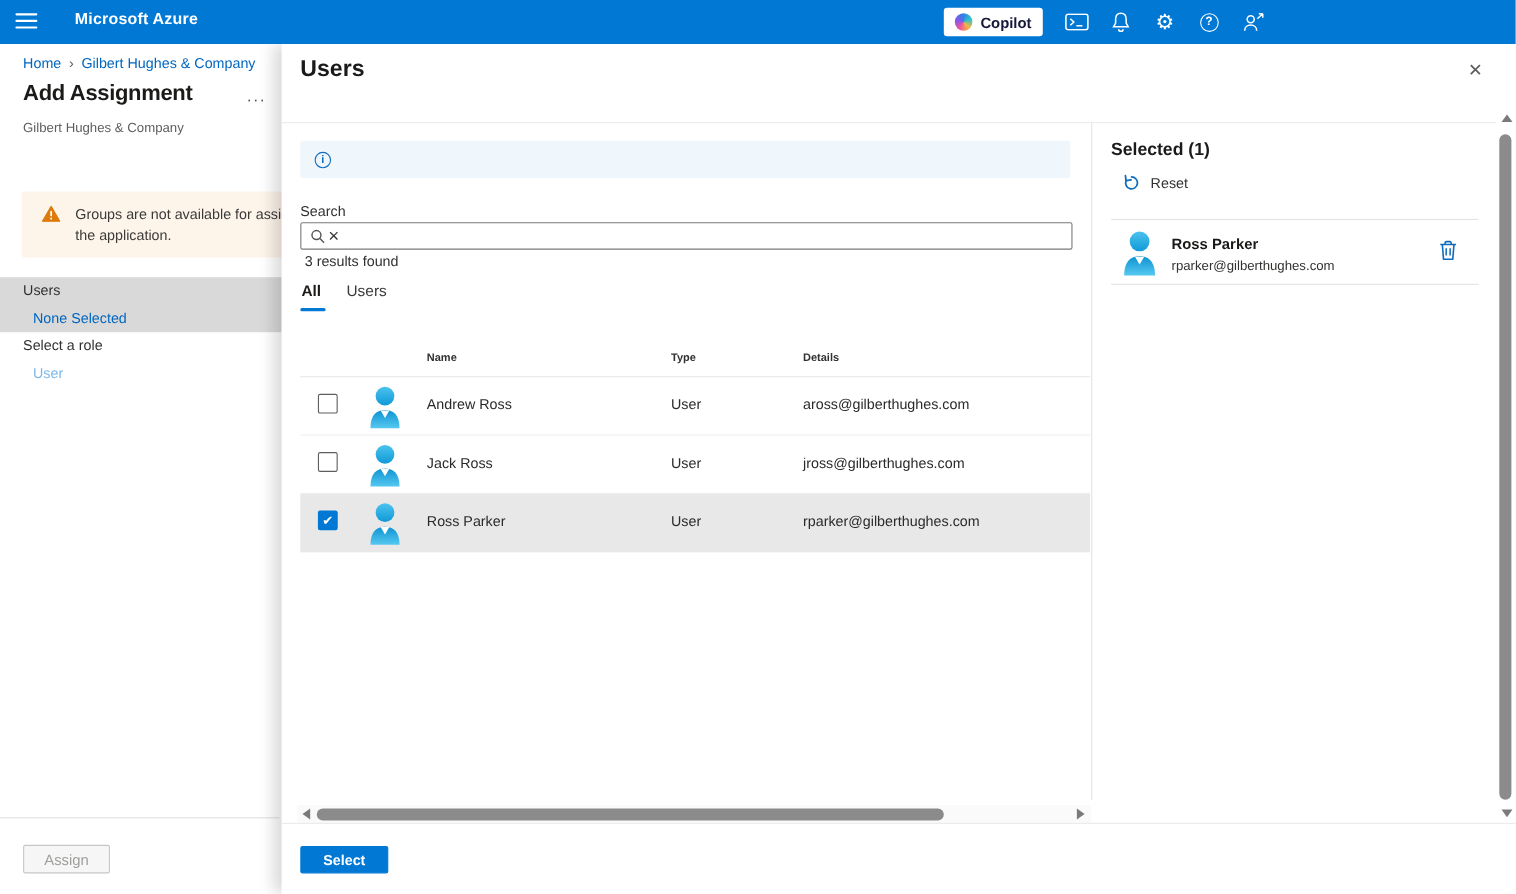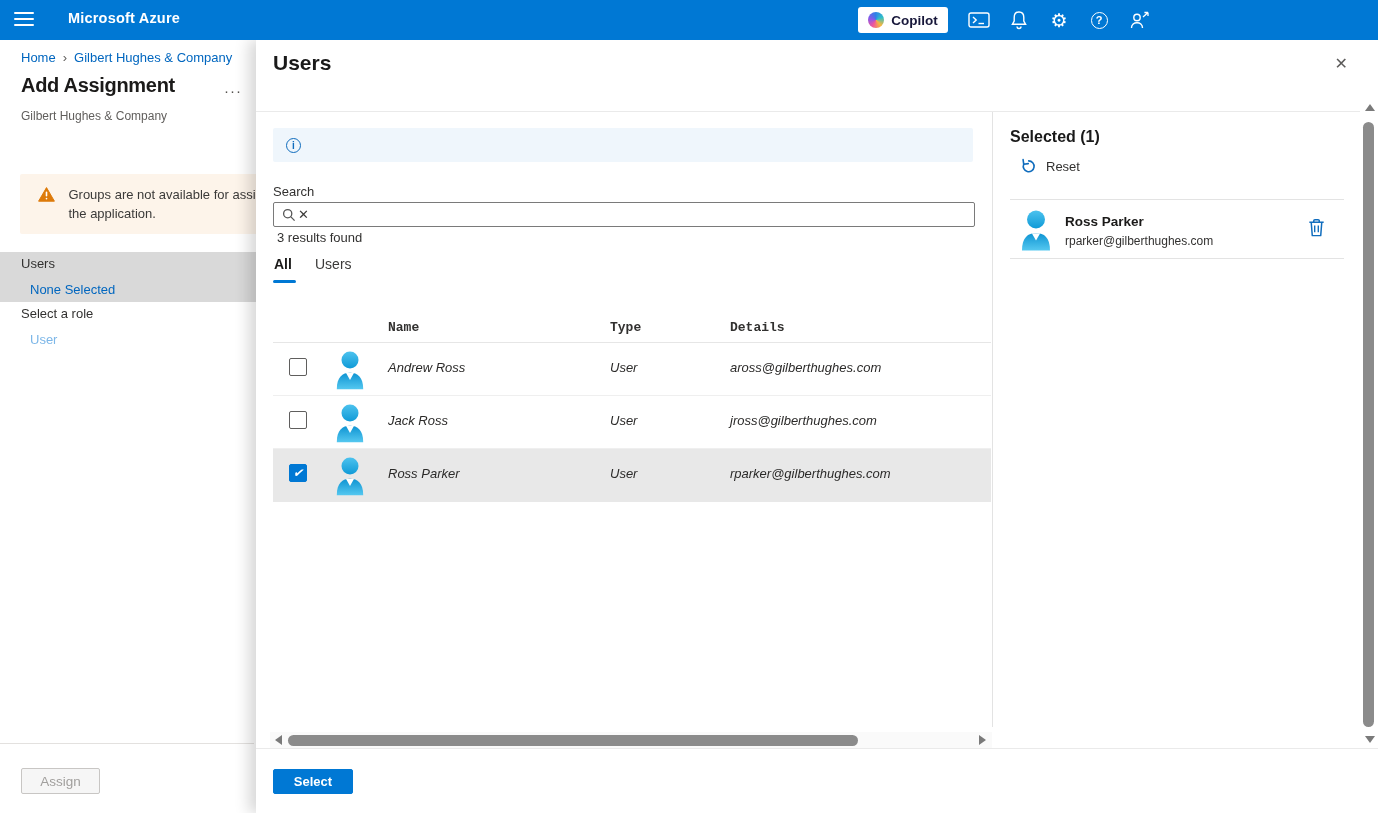--- a/index.html
+++ b/index.html
@@ -77,25 +77,25 @@
   .searchbox input { flex:1; border:none; outline:none; font-family:"Liberation Sans",sans-serif;
     font-size:13px; color:#1b1a19; margin-left:9px; background:transparent; }
   .search-clear { font-size:13px; color:#3b3a39; cursor:pointer; padding:0 2px; }
   .results-count { position:absolute; left:21px; top:190px; font-size:13px; color:#323130; }
 
   .tab { position:absolute; top:216px; font-size:14px; cursor:pointer; }
   .tab-all { left:18px; font-weight:700; color:#1b1a19; }
   .tab-users { left:59px; color:#3b3a39; }
   .tab-underline { position:absolute; left:17px; top:240px; width:23px; height:3px; background:var(--accent,#0078d4); border-radius:2px; }
 
-  .col-head { position:absolute; top:280px; font-size:13px; font-weight:700; color:#323130;font-family:Liberation Mono, monospace; }
+  .col-head { position:absolute; top:280px; font-size:10px; font-weight:700; color:#323130; }
   .col-name { left:132px; } .col-type { left:354px; } .col-details { left:474px; }
   .table-head-divider { position:absolute; left:17px; top:302px; width:718px; border-top:1px solid #e6e6e6; }
 
-  .table-row { position:absolute; left:17px; width:718px; height:53px; border-bottom:1px solid #efefef; cursor:pointer;font-style:italic; }
+  .table-row { position:absolute; left:17px; width:718px; height:53px; border-bottom:1px solid #efefef; cursor:pointer; }
   .table-row.highlighted { background:var(--row-highlight,#e8e8e8); border-bottom-color:var(--row-highlight,#e8e8e8); }
   .row-cb { position:absolute; left:16px; top:15px; width:18px; height:18px; border:1px solid #5f5e5d;
     border-radius:2px; background:#fff; cursor:pointer; }
   .row-cb.checked { background:var(--accent,#0078d4); border-color:var(--accent,#0078d4); }
   .row-cb.checked::after { content:"✔"; color:#fff; font-size:12px; position:absolute; left:3px; top:1px; }
   .row-avatar { position:absolute; left:60px; top:6px; }
   .cell { position:absolute; top:17px; font-size:13px; color:#2b2a29; }
   .cell-name { left:115px; } .cell-type { left:337px; } .cell-details { left:457px; }
 
   .vertical-divider { position:absolute; left:736px; top:72px; height:615px; border-left:1px solid #e3e3e3; }

